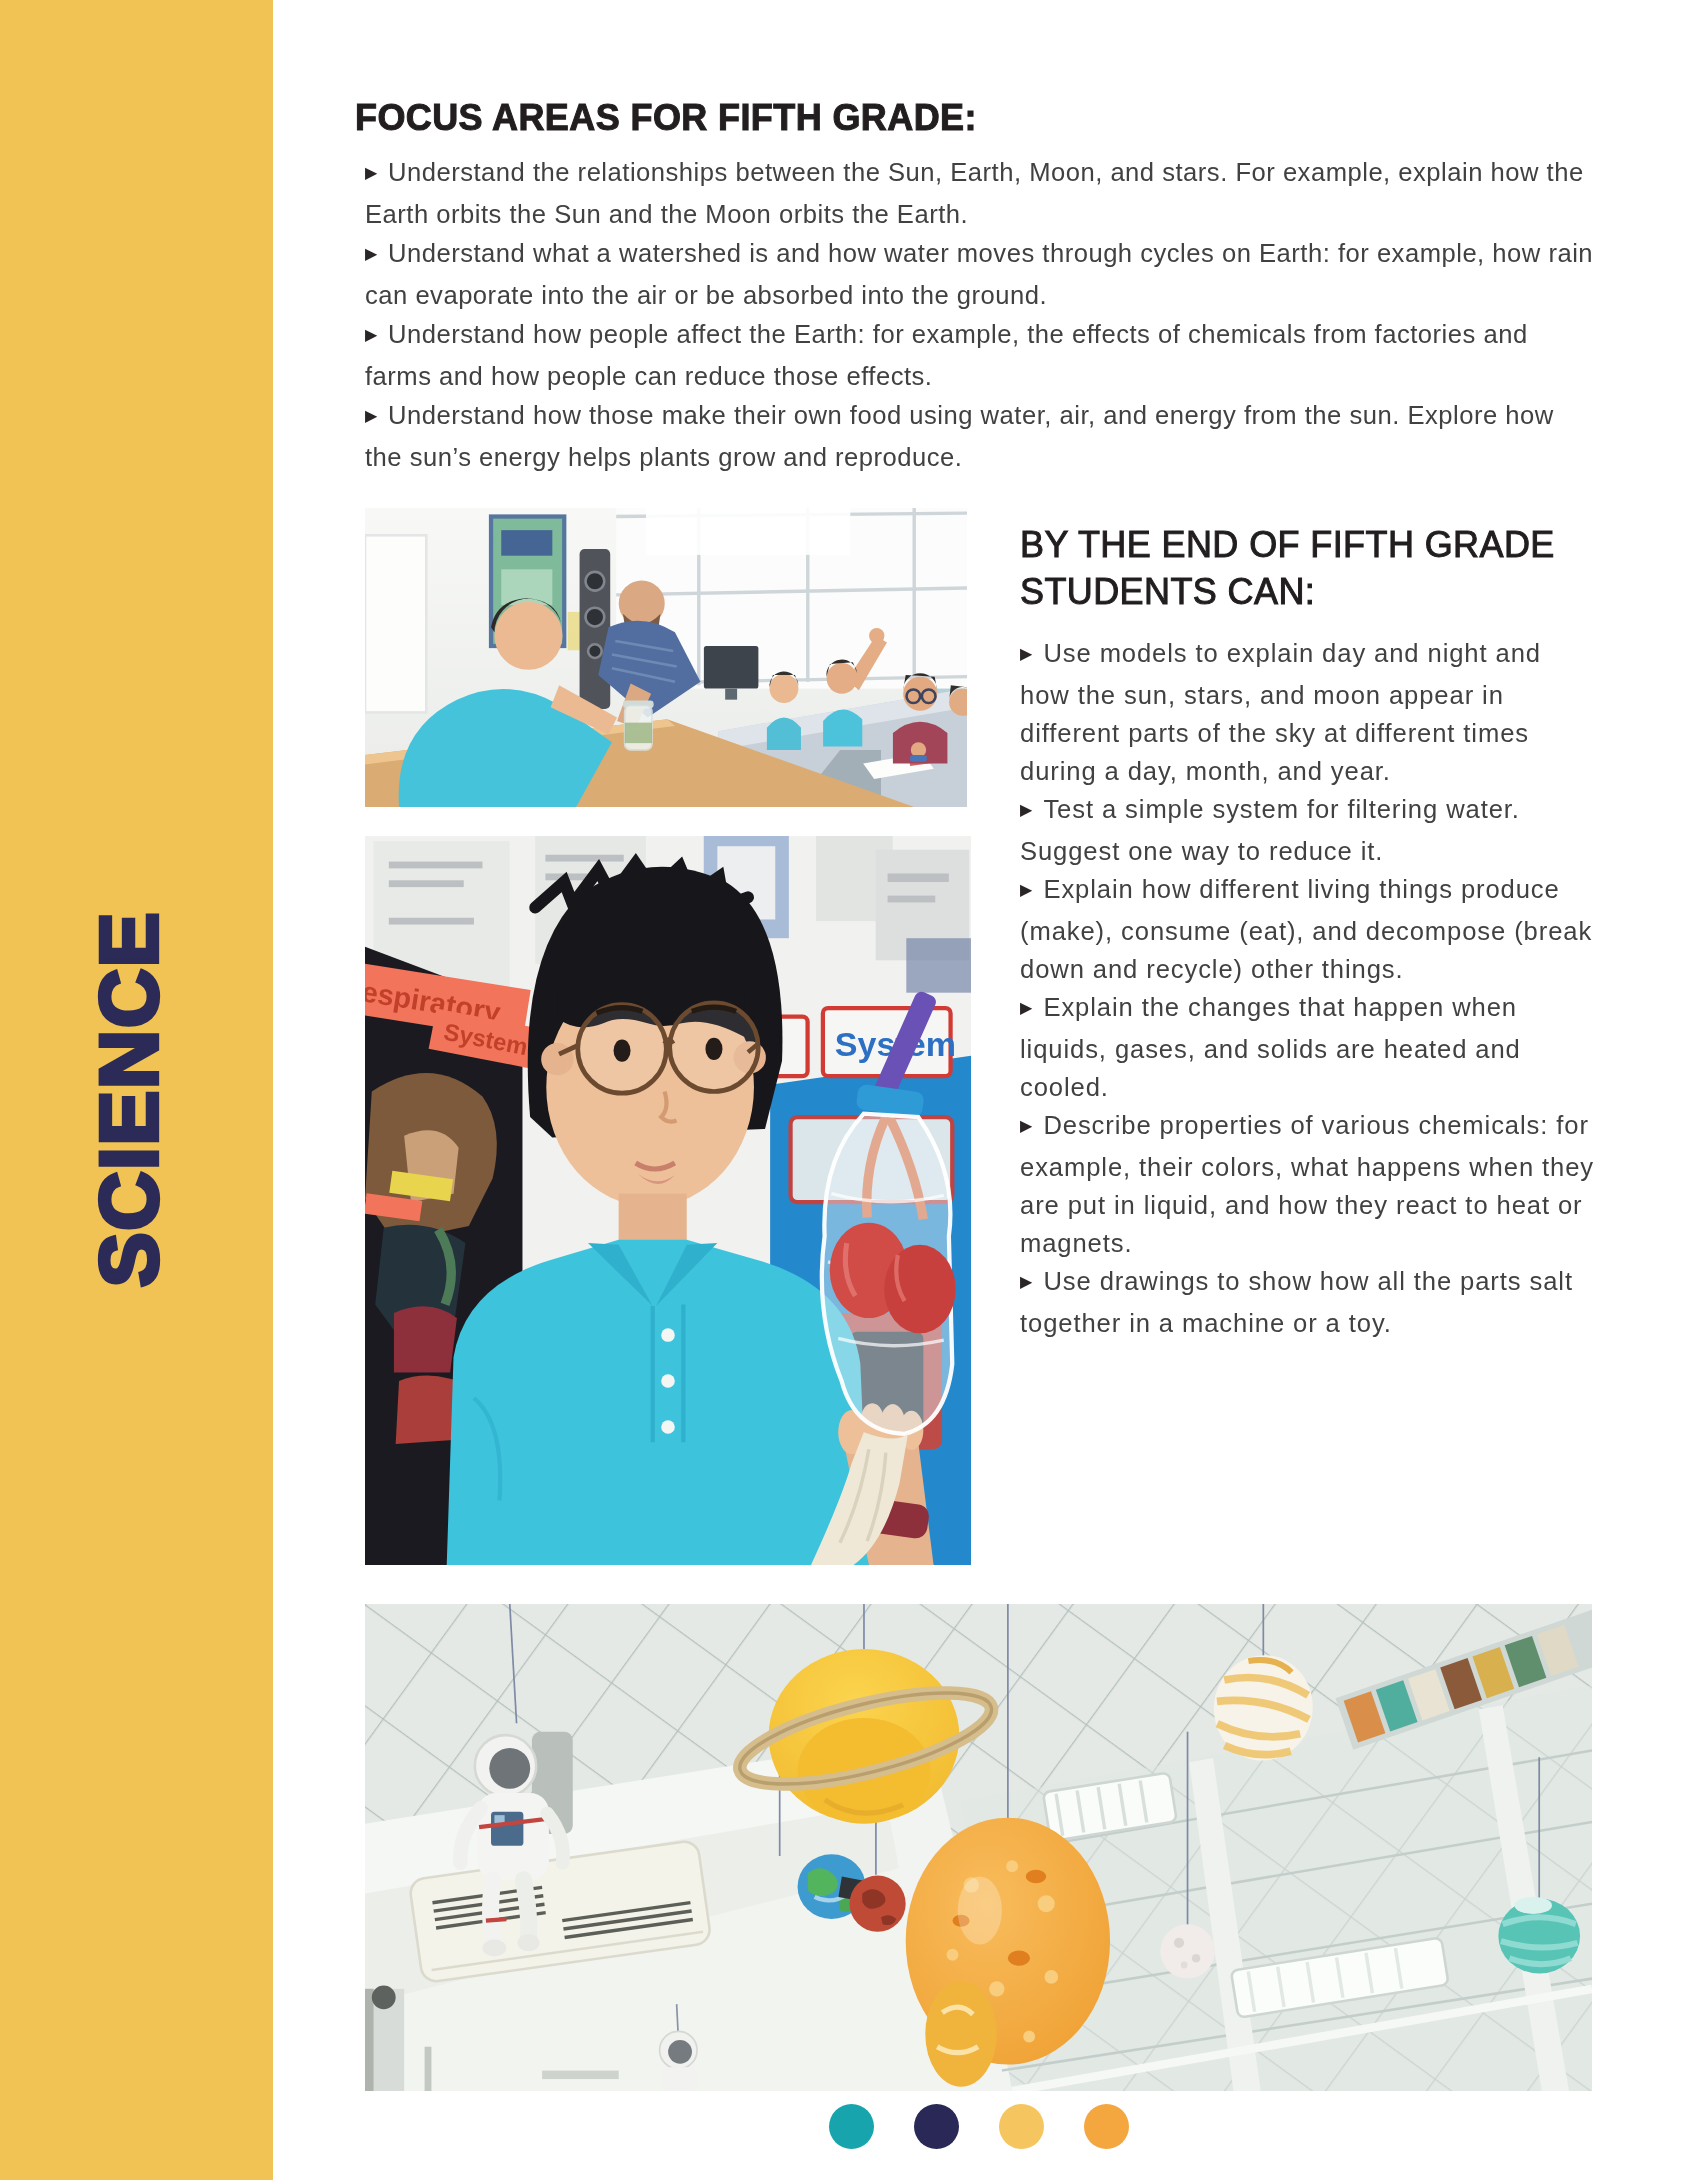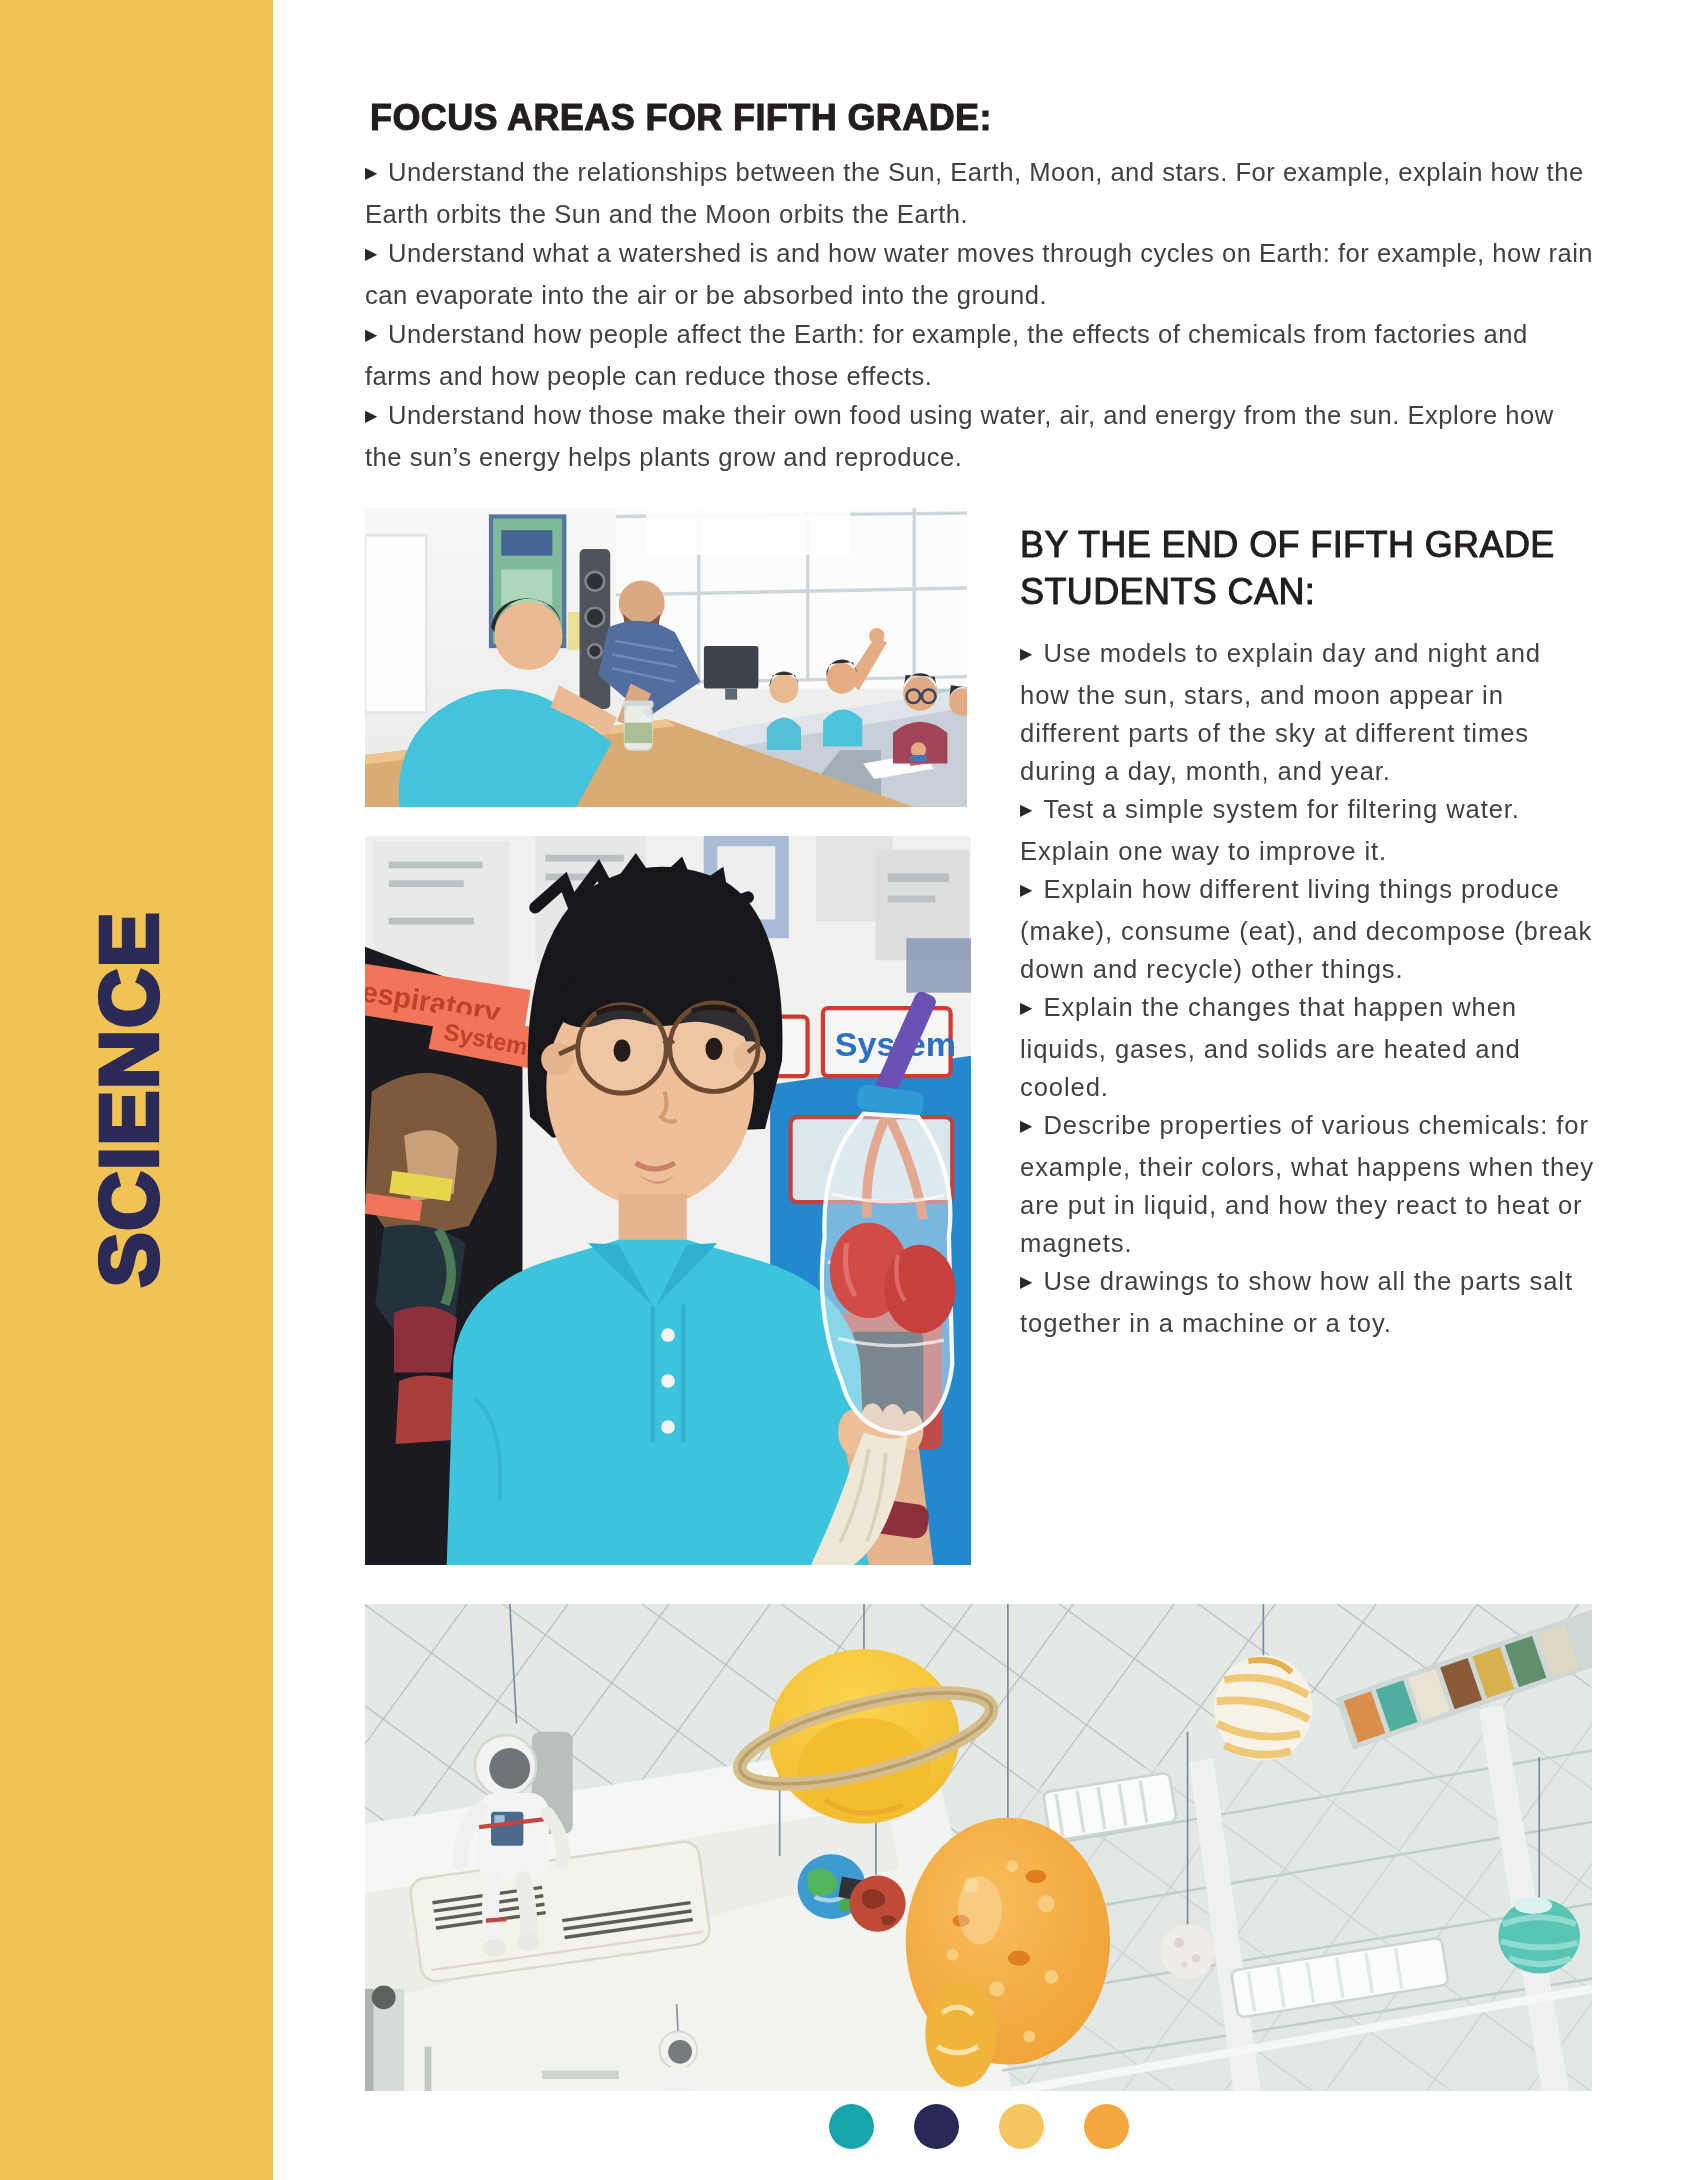--- a/index.html
+++ b/index.html
@@ -10,21 +10,21 @@
   
   .sidebar{position:absolute;left:0;top:0;width:273px;height:2181px;background:#F1C355;}
   .science-label{
     position:absolute;left:129px;top:1099px;
     transform:translate(-50%,-50%) rotate(-90deg);
     white-space:nowrap;font-size:82px;font-weight:bold;letter-spacing:1.7px;
     color:#2C2B58;-webkit-text-stroke:4.3px #2C2B58;
   }
   
   .h1{
-    position:absolute;left:370px;top:97px;margin:0;
+    position:absolute;left:355px;top:97px;margin:0;
     font-size:36px;line-height:1.15;font-weight:bold;color:#221E20;
     letter-spacing:0.4px;-webkit-text-stroke:1px #221E20;
   }
   .h2{
     margin:0 0 19px 0;font-size:36px;line-height:47px;font-weight:normal;
     color:#221E20;letter-spacing:0.4px;-webkit-text-stroke:1px #221E20;
   }
   
   .focus-list{
     position:absolute;left:365px;top:153px;width:1233px;
@@ -177,21 +177,21 @@
     </svg>
   </figure>
 
   <section class="right-col">
     <h2 class="h2">BY THE END OF FIFTH GRADE STUDENTS CAN:</h2>
     <div class="outcomes-list">
 
         <div class="bullet"><span class="tri">▶</span><span>Use models to explain day and night and how the sun, stars, and moon appear in different parts of the sky at different times during a day, month, and year.</span></div>
 
 
-        <div class="bullet"><span class="tri">▶</span><span>Test a simple system for filtering water. Explain one way to improve it.</span></div>
+        <div class="bullet"><span class="tri">▶</span><span>Test a simple system for filtering water. Suggest one way to reduce it.</span></div>
 
         <div class="bullet"><span class="tri">▶</span><span>Explain how different living things produce (make), consume (eat), and decompose (break down and recycle) other things.</span></div>
 
         <div class="bullet"><span class="tri">▶</span><span>Explain the changes that happen when liquids, gases, and solids are heated and cooled.</span></div>
 
         <div class="bullet"><span class="tri">▶</span><span>Describe properties of various chemicals: for example, their colors, what happens when they are put in liquid, and how they react to heat or magnets.</span></div>
 
 
         <div class="bullet"><span class="tri">▶</span><span>Use drawings to show how all the parts salt together in a machine or a toy.</span></div>
       </div>

